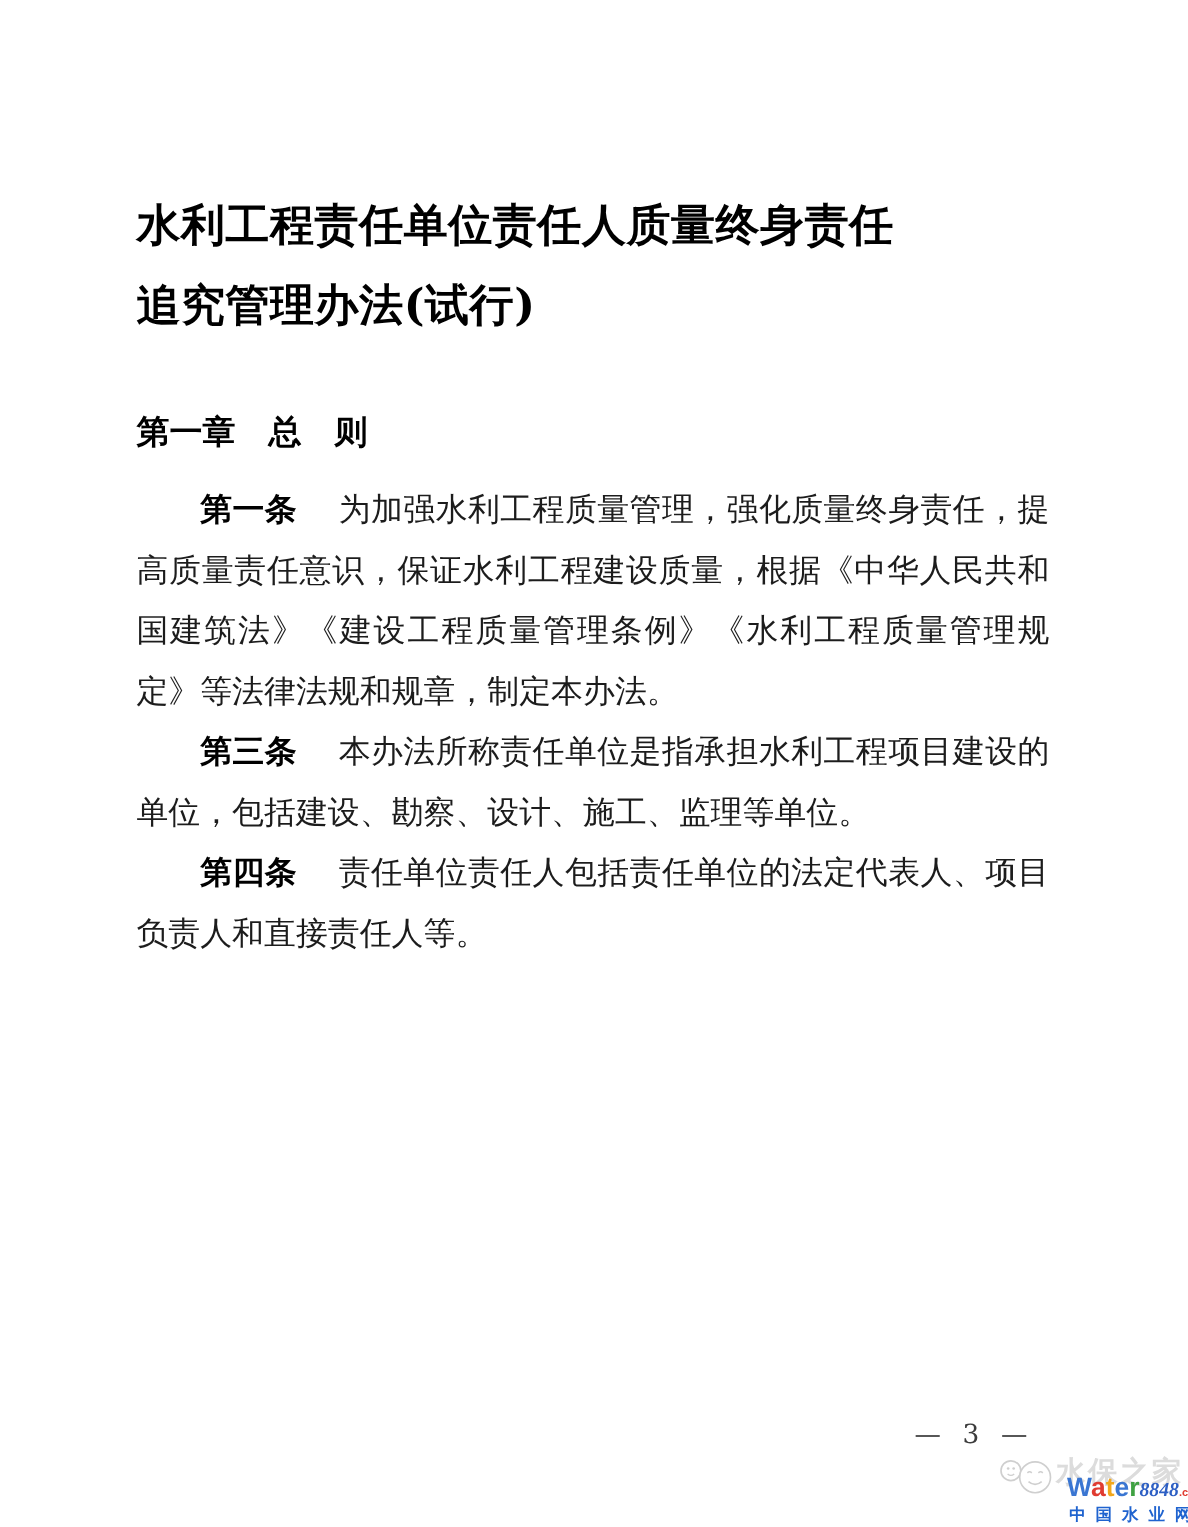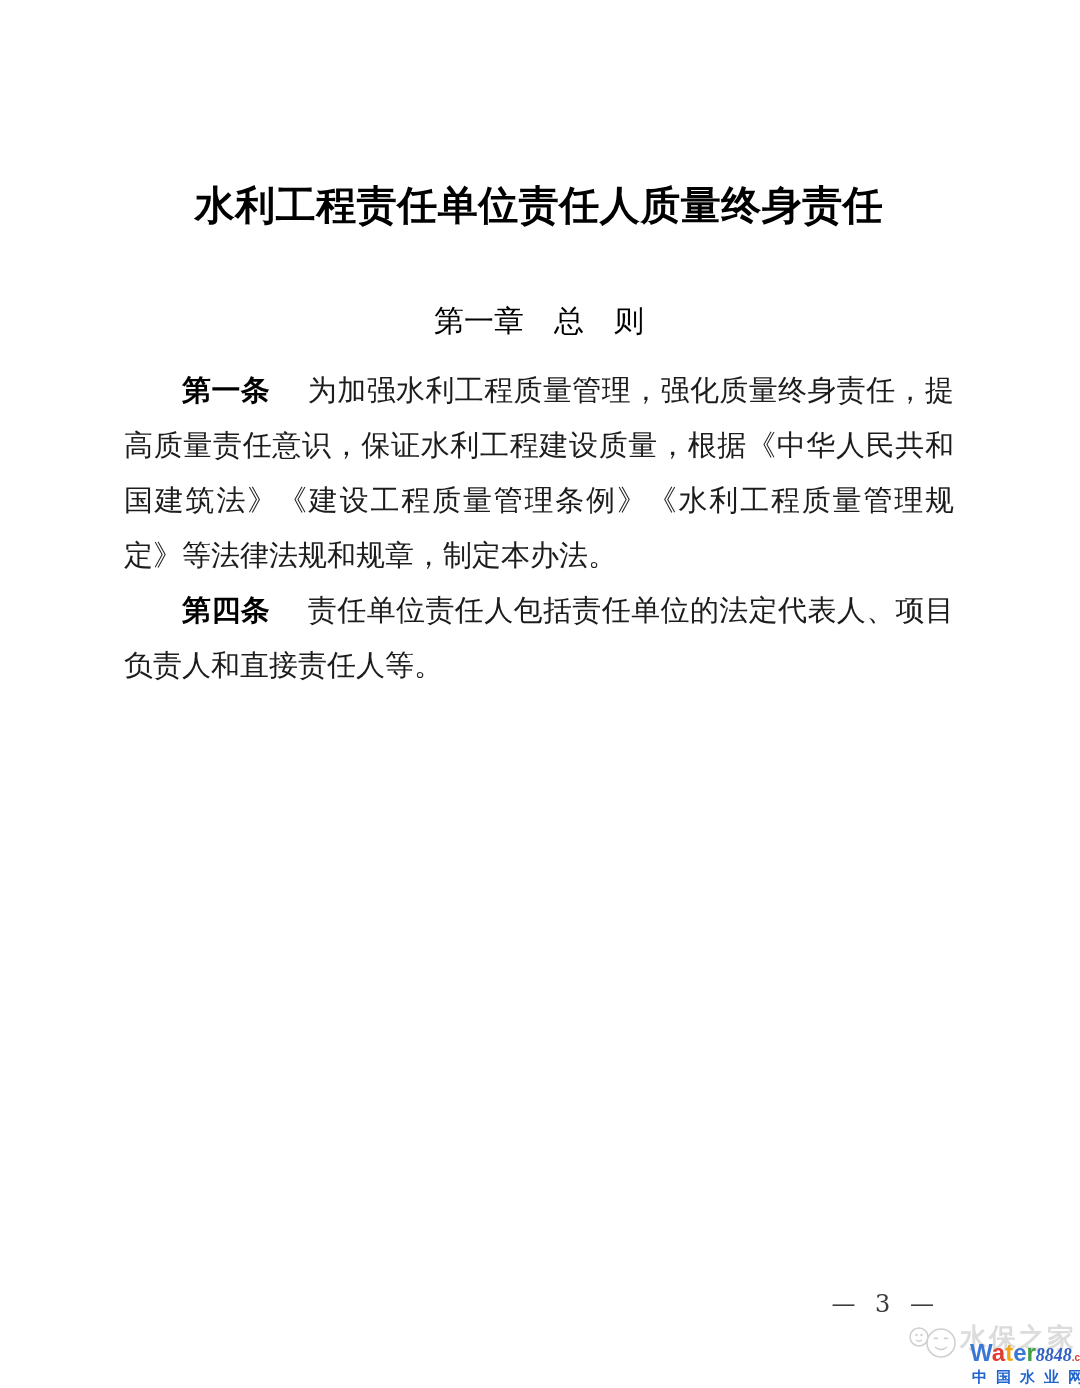--- a/index.html
+++ b/index.html
@@ -2,22 +2,22 @@
 <html><head>
 <meta charset="utf-8">
 <style>
   html,body{margin:0;padding:0;}
   body{
     width:1080px;height:1388px;background:#ffffff;position:relative;overflow:hidden;
     font-family:"DejaVu Serif","Liberation Serif",serif;color:#1c1c1c;
   }
   .page{position:absolute;left:0;top:0;width:1080px;height:1388px;background:#fff;}
   .content{position:absolute;left:124px;top:0;width:830px;}
-  .doc-title{margin-top:168px;text-align:center;font-weight:bold;font-size:40px;line-height:73px;color:#000;letter-spacing:0.5px;}
-  .chapter{margin-top:58px;font-weight:normal;font-size:30px;line-height:44px;text-align:center;color:#000;}
+  .doc-title{margin-top:168px;text-align:left;font-weight:bold;font-size:40px;line-height:73px;color:#000;letter-spacing:0.5px;}
+  .chapter{margin-top:58px;font-weight:bold;font-size:30px;line-height:44px;color:#000;}
   .body-text{margin-top:20px;font-size:29px;line-height:55px;}
   .para{margin:0;text-align:justify;text-justify:inter-ideograph;text-indent:2em;}
   .para-label{font-weight:bold;color:#000;}
   .para-label:not(:empty){padding-right:1.3em;}
   .page-number{
     position:absolute;top:1290px;right:140px;font-size:24px;color:#3c3c3c;
     letter-spacing:6px;white-space:nowrap;
   }
   .watermark{position:absolute;left:908px;top:1320px;width:196px;height:66px;}
   .wm-face{position:absolute;left:0;top:2px;}
@@ -36,26 +36,28 @@
 </style>
 </head>
 <body>
 
 <div class="page">
 
   <div class="content">
 
     <div class="doc-title">
       <div>水利工程责任单位责任人质量终身责任</div>
+      <div>追究管理办法(试行)</div>
     </div>
 
     <div class="chapter">第一章　总　则</div>
 
     <div class="body-text">
       <p class="para"><span class="para-label">第一条</span><span class="para-text">为加强水利工程质量管理，强化质量终身责任，提高质量责任意识，保证水利工程建设质量，根据《中华人民共和国建筑法》《建设工程质量管理条例》《水利工程质量管理规定》等法律法规和规章，制定本办法。</span></p>
+      <p class="para"><span class="para-label">第三条</span><span class="para-text">本办法所称责任单位是指承担水利工程项目建设的单位，包括建设、勘察、设计、施工、监理等单位。</span></p>
       <p class="para"><span class="para-label">第四条</span><span class="para-text">责任单位责任人包括责任单位的法定代表人、项目负责人和直接责任人等。</span></p>
     </div>
 
   </div>
 
   <div class="page-number">— 3 —</div>
 
   <div class="watermark">
     <svg class="wm-face" width="52" height="38" viewBox="0 0 52 38">
       <circle cx="11" cy="15" r="9" fill="none" stroke="#cfcfcf" stroke-width="1.5"></circle>

